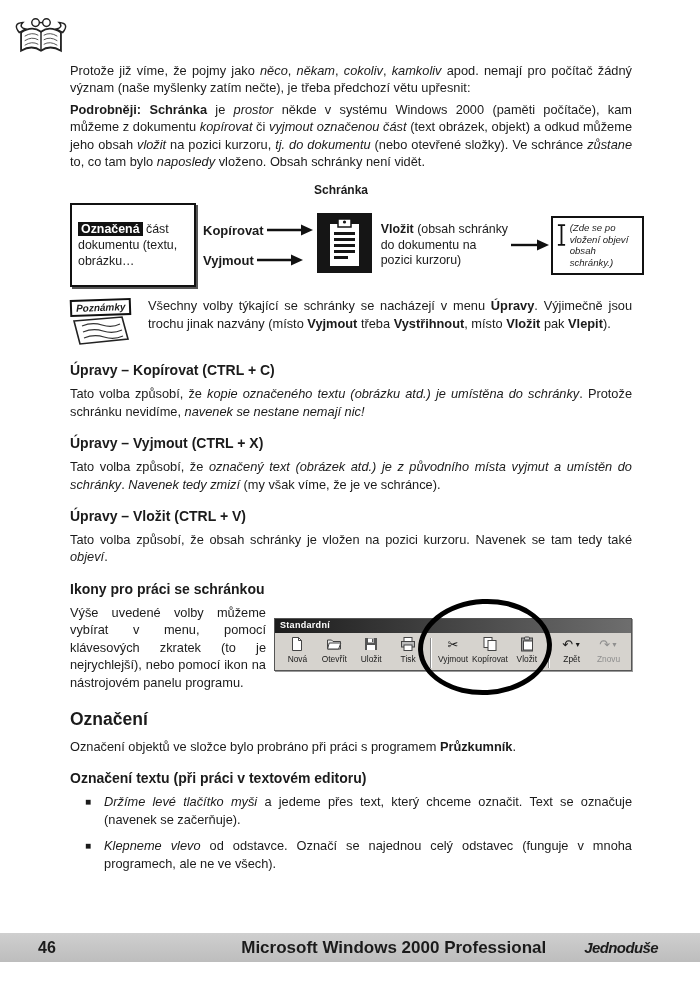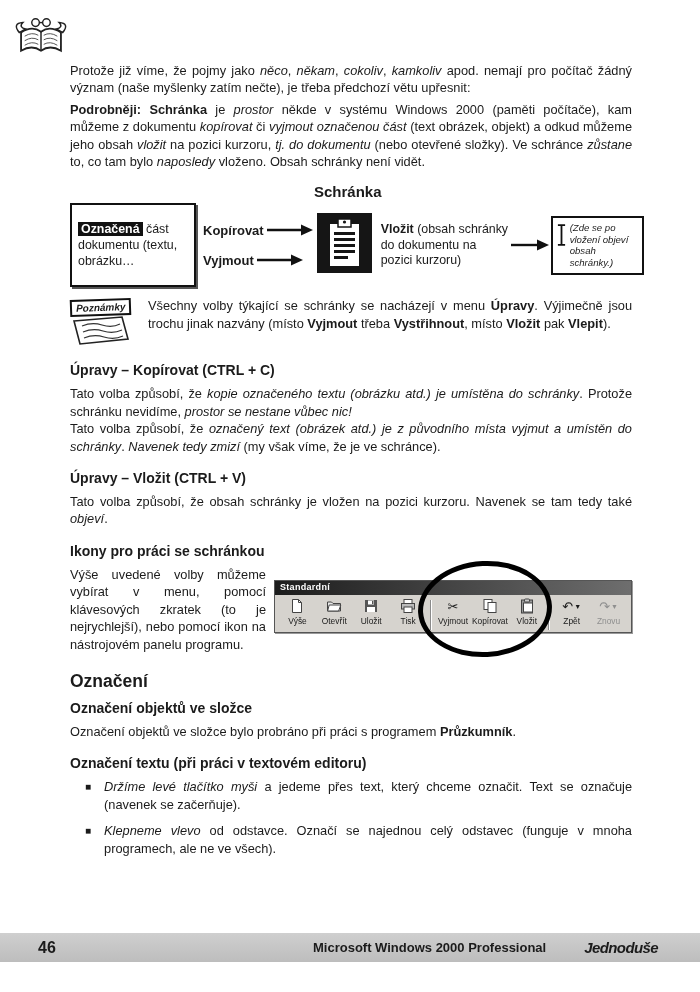--- a/index.html
+++ b/index.html
@@ -11,21 +11,21 @@
   }
   .mascot { position:absolute; left:12px; top:12px; width:58px; height:52px; }
   .content { position:absolute; left:70px; top:62px; width:562px; }
   p.body { font-size:12.8px; line-height:17.4px; text-align:justify; }
   .mb4 { margin-bottom:4px; }
   h3.sub { font-size:14px; font-weight:bold; margin:15px 0 7px; }
   h2.big { font-size:17.5px; font-weight:bold; margin:18px 0 8px; }
 
   
   .diagram { position:relative; margin:13px 0 10px; padding-top:20px; }
-  .diag-title { position:absolute; top:0; left:244px; font-size:15px; font-weight:bold; }
+  .diag-title { position:absolute; top:0; left:244px; font-size:12px; font-weight:bold; }
   .diag-row { display:flex; align-items:center; }
   .src-box { width:126px; border:2px solid #111; box-shadow:2px 2px 0 #555;
              padding:16px 6px; font-size:12.4px; line-height:16px; background:#fff; flex:none; }
   .hl { background:#111; color:#fff; font-weight:bold; padding:0 3px; }
   .diag-arrows { display:flex; flex-direction:column; gap:15px; margin-left:7px; flex:none; }
   .arrow-line { display:flex; align-items:center; gap:3px; }
   .arrow-label { font-size:13px; font-weight:bold; white-space:nowrap; }
   .clip-art { margin-left:4px; flex:none; }
   .paste-text { width:128px; margin-left:9px; font-size:12.4px; line-height:15.5px; flex:none; }
   .long-arrow { margin:0 2px; flex:none; }
@@ -66,21 +66,21 @@
   .lead-bold { font-size:13.2px; font-weight:bold; margin:10px 0 8px; }
   .bullet { display:flex; gap:13px; padding-left:15px; margin-bottom:9px; }
   .bullet-marker { font-size:10px; line-height:17px; flex:none; }
   .bullet p { font-size:12.8px; line-height:17.4px; text-align:justify; }
 
   
   .footer { position:absolute; left:0; top:933px; width:700px; height:29px;
             background:linear-gradient(#cfcfcf,#bdbdbd); display:flex; align-items:center;
             padding:0 42px 0 38px; }
   .page-num { font-size:16px; font-weight:bold; margin-right:auto; }
-  .footer-title { font-size:13px; font-weight:bold; margin-right:30px; }
+  .footer-title { font-size:17px; font-weight:bold; margin-right:30px; }
   .footer-logo { font-size:15px; font-weight:bold; font-style:italic; letter-spacing:-0.6px;margin-left:8px; }
 </style>
 </head>
 <body>
 
 <div class="page">
 
   <div class="mascot">
     <svg viewBox="0 0 64 56" width="58" height="52">
       <path d="M8 22 Q0 12 12 11 Q7 16 15 18 Z" fill="#fff" stroke="#222" stroke-width="1.6"></path>
@@ -158,43 +158,44 @@
           <path d="M4 8 L52 4 L58 26 L10 31 Z" fill="#fff" stroke="#222" stroke-width="1.6"></path>
           <path d="M12 13 Q22 9 32 12 T50 11" fill="none" stroke="#333" stroke-width="1.2"></path>
           <path d="M13 19 Q23 15 33 18 T52 17" fill="none" stroke="#333" stroke-width="1.2"></path>
           <path d="M14 25 Q24 21 34 24 T53 23" fill="none" stroke="#333" stroke-width="1.2"></path>
         </svg>
       </div>
       <p class="body note-text"><span>Všechny volby týkající se schránky se nacházejí v menu </span><span style="font-weight: bold;">Úpravy</span><span>. Výjimečně jsou trochu jinak nazvány (místo </span><span style="font-weight: bold;">Vyjmout</span><span> třeba </span><span style="font-weight: bold;">Vystřihnout</span><span>, místo </span><span style="font-weight: bold;">Vložit</span><span> pak </span><span style="font-weight: bold;">Vlepit</span><span>).</span></p>
     </div>
 
     <h3 class="sub">Úpravy – Kopírovat (CTRL + C)</h3>
-    <p class="body"><span>Tato volba způsobí, že </span><span style="font-style: italic;">kopie označeného textu (obrázku atd.) je umístěna do schránky</span><span>. Protože schránku nevidíme, </span><span style="font-style: italic;">prostor se nestane vůbec nic!</span></p>
-
+    <p class="body"><span>Tato volba způsobí, že </span><span style="font-style: italic;">kopie označeného textu (obrázku atd.) je umístěna do schránky</span><span>. Protože schránku nevidíme, </span><span style="font-style: italic;">navenek se nestane nemají nic!</span></p>
+
+    <h3 class="sub">Úpravy – Vyjmout (CTRL + X)</h3>
     <p class="body"><span>Tato volba způsobí, že </span><span style="font-style: italic;">označený text (obrázek atd.) je z původního místa vyjmut a umístěn do schránky</span><span>. </span><span style="font-style: italic;">Navenek tedy zmizí</span><span> (my však víme, že je ve schránce).</span></p>
 
     <h3 class="sub">Úpravy – Vložit (CTRL + V)</h3>
     <p class="body"><span>Tato volba způsobí, že </span><span style=" margin-top: 35px;">obsah schránky je vložen na pozici kurzoru</span><span>. Navenek se tam tedy také </span><span style="font-style: italic;">objeví</span><span>.</span></p>
 
     <h3 class="sub">Ikony pro práci se schránkou</h3>
     <div class="icons-row">
       <p class="body icons-text"><span>Výše uvedené volby můžeme vybírat v menu, pomocí klávesových zkratek (to je nejrychlejší), nebo pomocí ikon na nástrojovém panelu programu.</span></p>
 
       <div class="toolbar-wrap">
         <div class="tb-window">
           <div class="tb-title">Standardní</div>
           <div class="tb-body">
             <div class="tb-btn">
               <span class="tb-ico">
                 <svg viewBox="0 0 16 16">
                     <path d="M3.5 1.5h6l3 3v10h-9z" fill="#fff" stroke="#444"></path>
                     <path d="M9.5 1.5v3h3" fill="none" stroke="#444"></path>
                   </svg>
               </span>
-              <span class="tb-label">Výše</span>
+              <span class="tb-label">Nová</span>
             </div>
             <div class="tb-btn">
               <span class="tb-ico">
                 <svg viewBox="0 0 16 16">
                     <path d="M1.5 4h4l1.5 1.5h7.5v7.5H1.5z" fill="#e8e8e8" stroke="#444"></path>
                     <path d="M3.2 7h11.6l-2.2 6H1.6z" fill="#fff" stroke="#444"></path>
                   </svg>
               </span>
               <span class="tb-label">Otevřít</span>
             </div>
@@ -259,21 +260,20 @@
               <span class="tb-label gray">Znovu</span>
             </div>
           </div>
         </div>
         <div class="circle-annot"></div>
       </div>
     </div>
 
     <h2 class="big">Označení</h2>
 
-    <h3 class="sub" style="margin-top:8px;">Označení objektů ve složce</h3>
     <p class="body"><span>Označení objektů ve složce bylo probráno při práci s programem </span><span style="font-weight: bold;">Průzkumník</span><span>.</span></p>
 
     <h3 class="sub">Označení textu (při práci v textovém editoru)</h3>
 
     <div class="bullet">
       <span class="bullet-marker">■</span>
       <p><span style="font-style: italic;">Držíme levé tlačítko myši</span><span> a jedeme přes text, který chceme označit. Text se označuje (navenek se začerňuje).</span></p>
     </div>
     <div class="bullet">
       <span class="bullet-marker">■</span>

